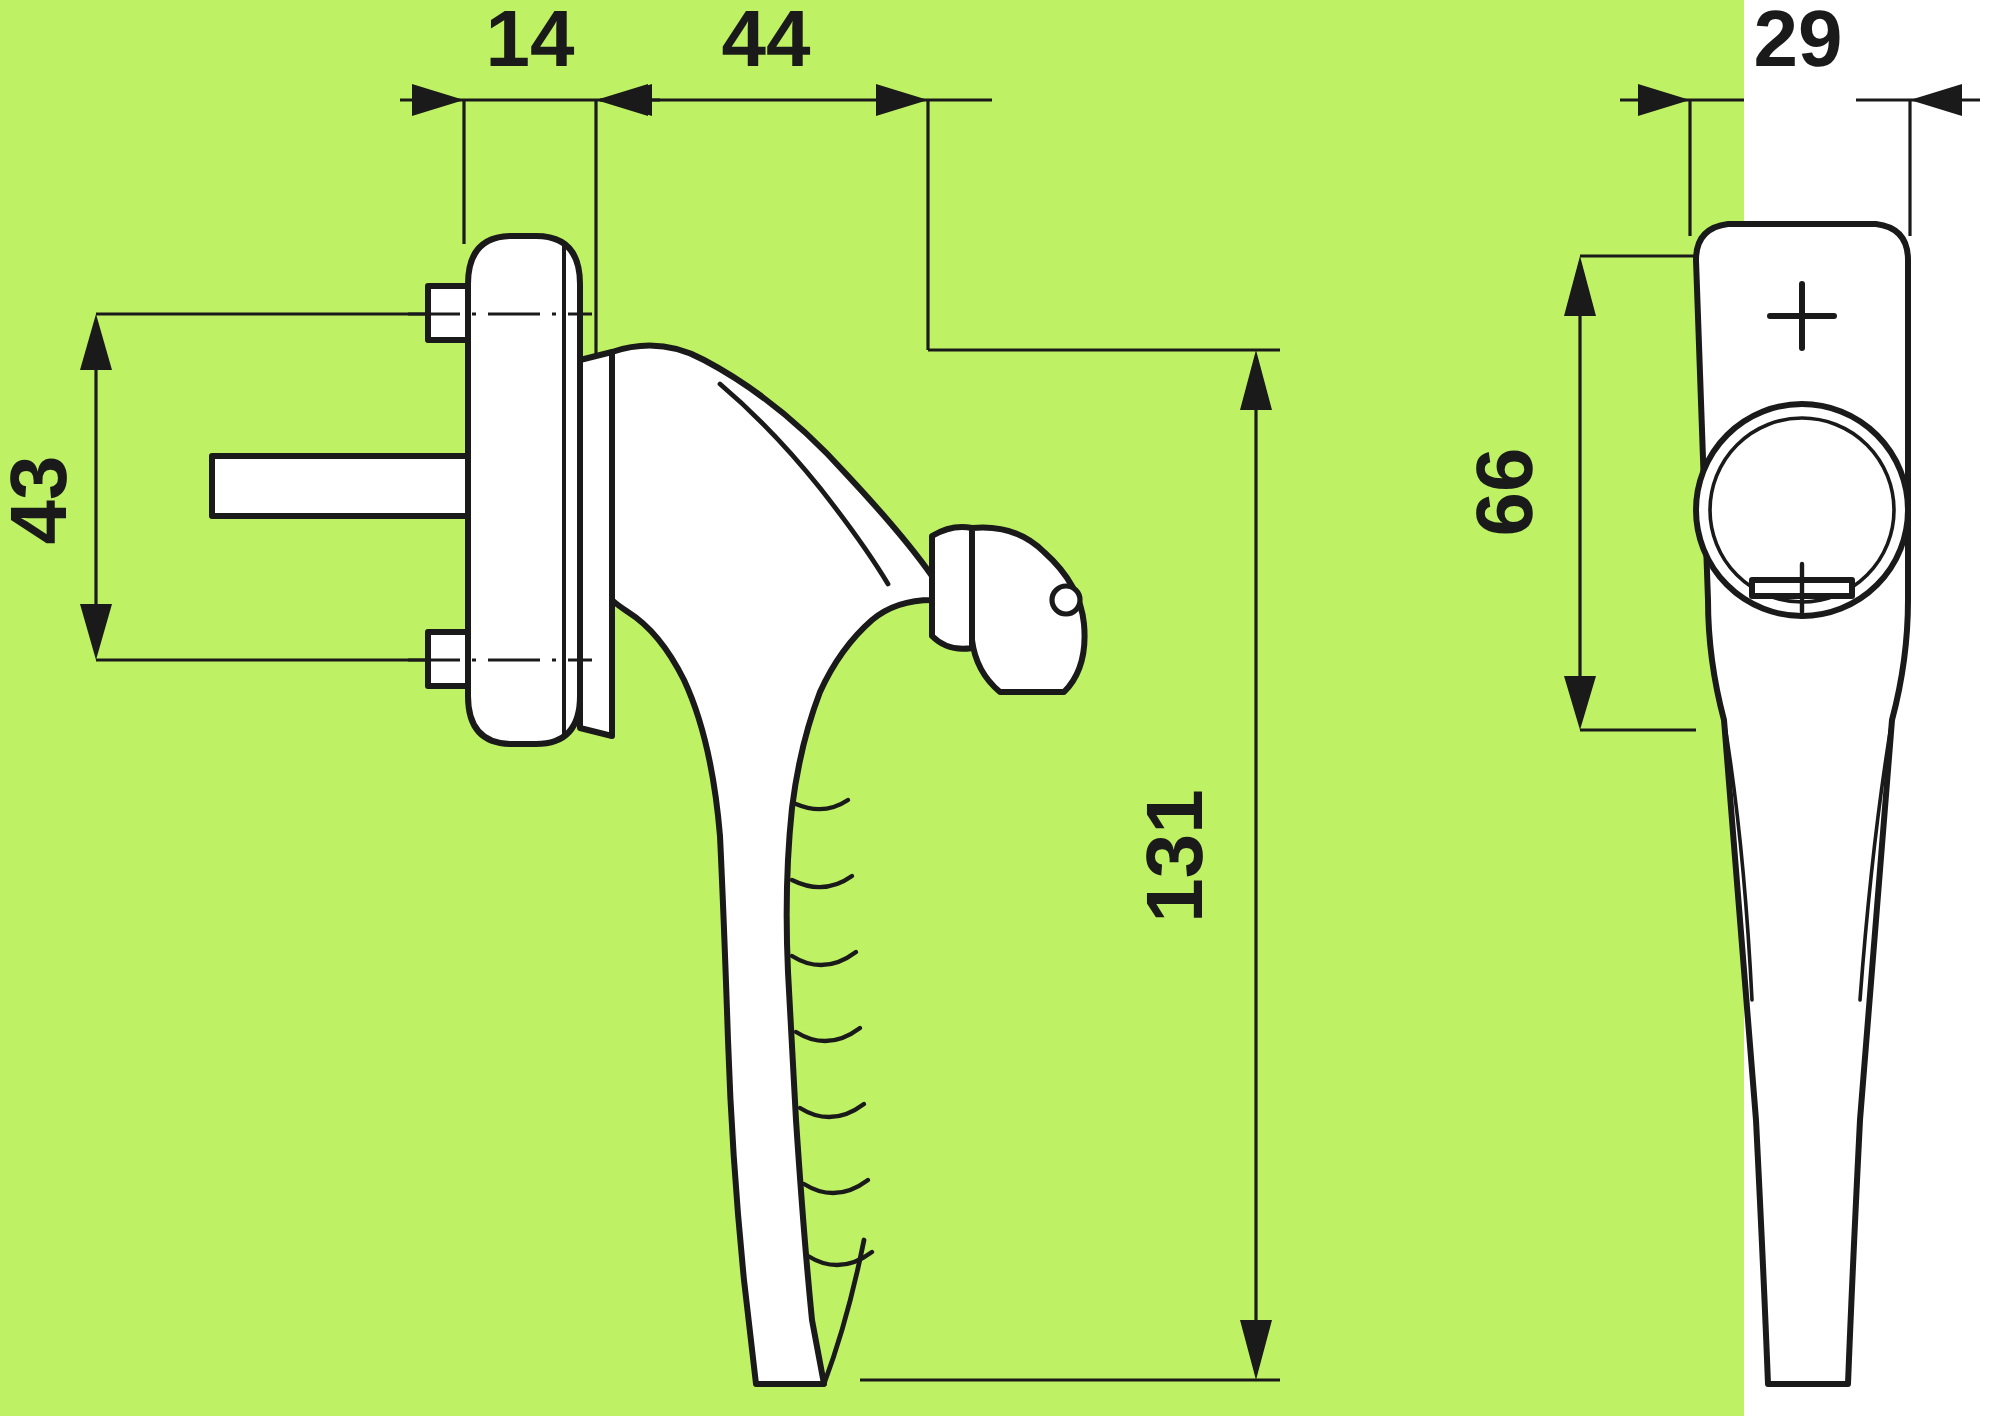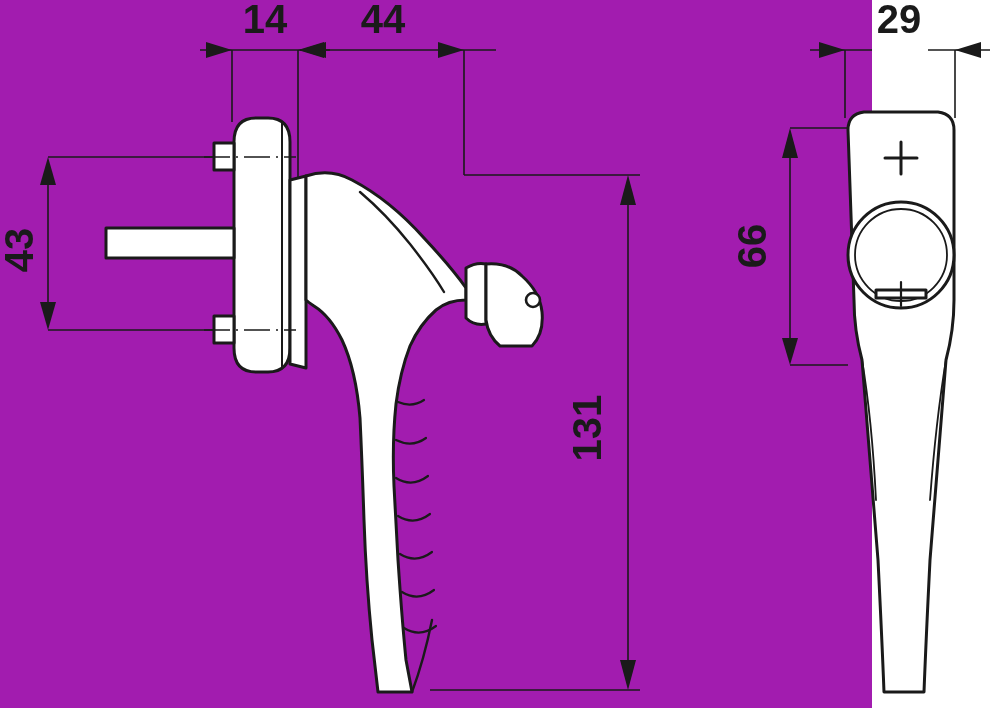--- a/index.html
+++ b/index.html
@@ -10,21 +10,21 @@
   body {
     width: 1000px;
     height: 708px;
     overflow: hidden;
     font-family: "Liberation Sans", sans-serif;
   }
   #stage {
     position: relative;
     width: 872px;
     height: 708px;
-    background: #a21caf;
+    background: #bef264;
   }
   #drawing {
     position: absolute;
     left: 0;
     top: 0;
   }
   .dim-label {
     font-family: "Liberation Sans", sans-serif;
     font-size: 40px;
     font-weight: 700;

